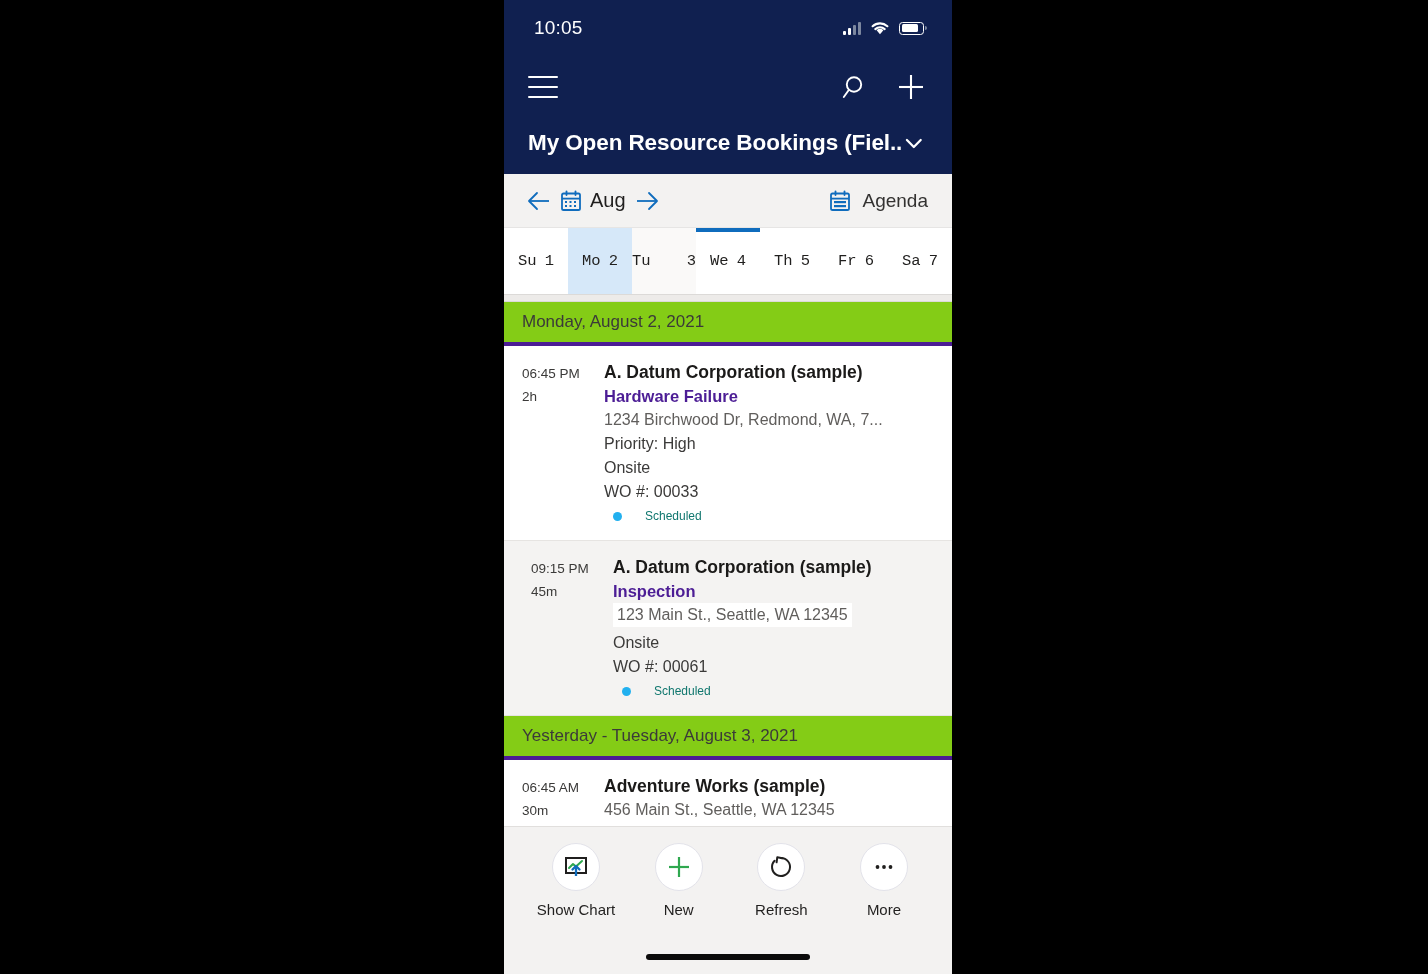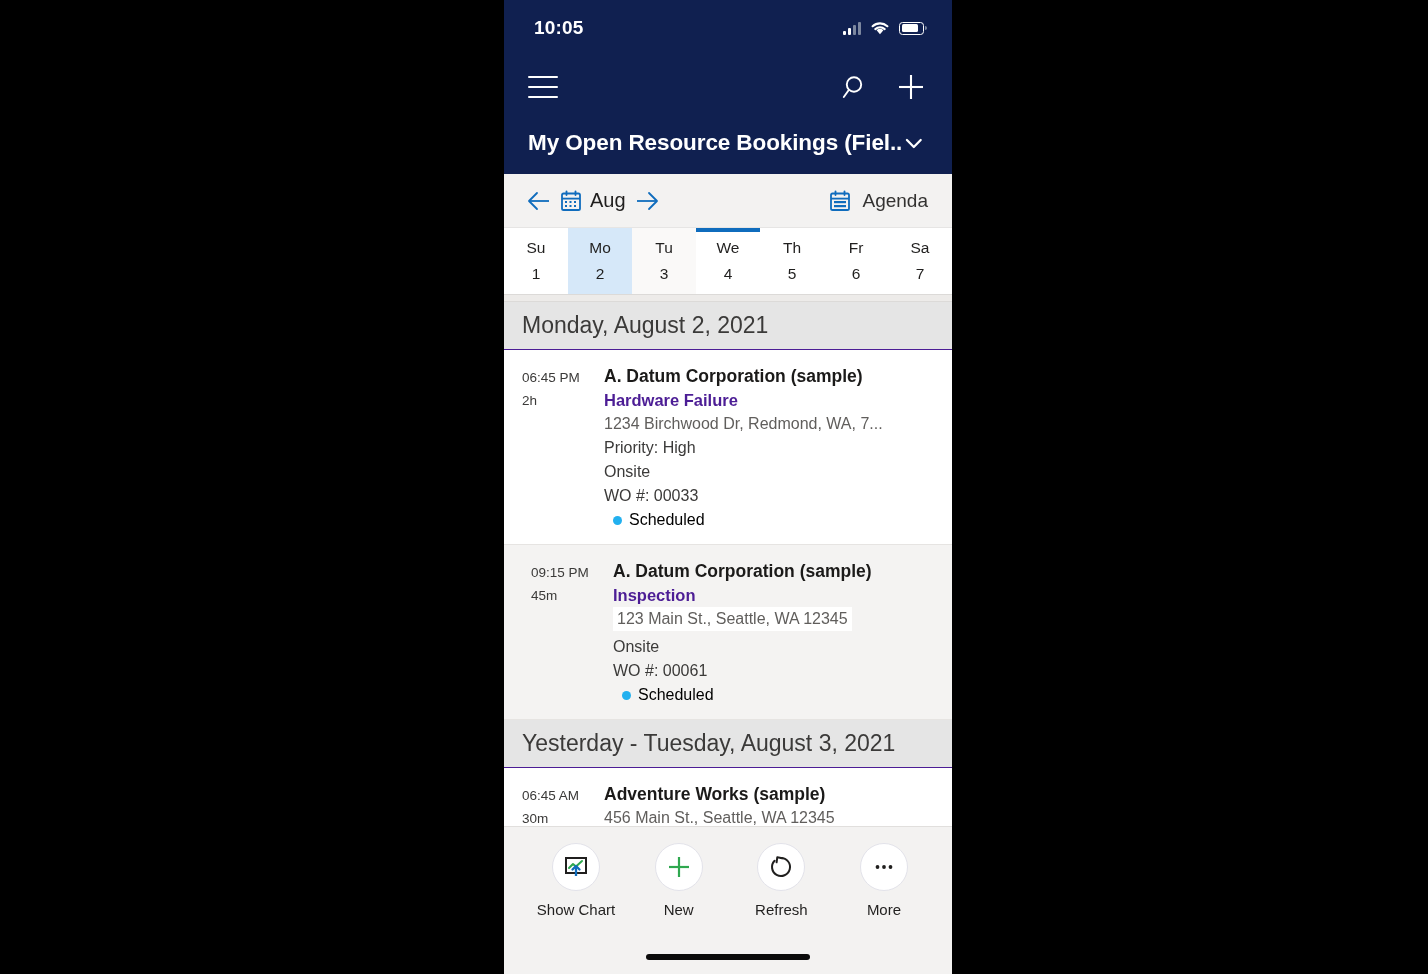--- a/index.html
+++ b/index.html
@@ -23,21 +23,21 @@
   .statusbar {
     height: 56px;
     background: #102050;
     color: #ffffff;
     display: flex;
     align-items: center;
     justify-content: space-between;
     padding: 0 28px 0 30px;
     flex: 0 0 auto;
   }
-  .statusbar .clock { font-size: 19px; font-weight: bold; letter-spacing: .2px; }
+  .statusbar .clock { font-size: 19px; font-weight: normal; letter-spacing: .2px; }
   .status-icons { display: flex; align-items: center; gap: 9px; }
   .sig { display: flex; align-items: flex-end; gap: 2px; height: 13px; }
   .sig i { display: block; width: 3px; background: #fff; border-radius: 1px; }
   .sig i:nth-child(1) { height: 4px; }
   .sig i:nth-child(2) { height: 7px; }
   .sig i:nth-child(3) { height: 10px; background: #7c879f; }
   .sig i:nth-child(4) { height: 13px; background: #7c879f; }
   .batt {
     width: 25px; height: 13px; border: 1.6px solid #fff; border-radius: 3.5px;
     position: relative; padding: 1.5px;
@@ -99,45 +99,46 @@
   .daystrip {
     display: flex;
     flex: 0 0 auto;
     height: 66px;
     background: #ffffff;
   }
   .day {
     flex: 1 1 0;
     position: relative;
     display: flex;
-    flex-direction: column;
+    flex-direction: row;
     align-items: center;
     justify-content: center;
     gap: 8px;
     font-size: 15.5px;
     color: #201f1e;
     cursor: pointer;
-  }
-  .day.tint { background: #faf9f8; }
+    font-family: Liberation Mono, monospace;
+  }
+  .day.tint { background: #faf9f8; justify-content: space-between; }
   .day.selected { background: #d6e8f9; }
   .day.today:before {
     content: ""; position: absolute; top: 0; left: 0; right: 0;
     height: 4px; background: #0f6cbd;
   }
   .day .dnum { font-size: 15.5px; }
   .strip-sep { height: 8px; background: #edebe9; border-top: 1px solid #dcdad8; border-bottom: 1px solid #dcdad8; flex: 0 0 auto; }
 
   
   .list { flex: 1 1 auto; overflow: hidden; background: #fff; }
   .date-header {
-    background: #e5e5e5;
+    background: #84cc16;
     padding: 10px 0 10px 18px;
-    font-size: 23px;
+    font-size: 17px;
     color: #3b3a39;
-    border-bottom: 1px solid #4c1d95;
+    border-bottom: 4px solid #4c1d95;
   }
   .card {
     display: flex;
     padding: 14px 14px 12px 18px;
     border-bottom: 1px solid #e6e4e2;
     background: #ffffff;
     cursor: pointer;
   }
   .card.alt { background: #f4f3f2; padding-left: 27px; }
   .card-time {
@@ -150,21 +151,21 @@
   }
   .card-body { flex: 1 1 auto; min-width: 0; }
   .c-account { font-size: 17.5px; font-weight: bold; color: #1b1a19; line-height: 24px; }
   .c-type { font-size: 16.5px; font-weight: bold; color: #4c1d95; line-height: 24px; }
   .c-addr {
     font-size: 16px; color: #605e5c; line-height: 24px;
     white-space: nowrap; overflow: hidden; text-overflow: ellipsis;
   }
   .c-addr.hl { background: #ffffff; display: inline-block; padding: 0 4px; max-width: 100%; }
   .c-line { font-size: 16px; color: #3b3a39; line-height: 24px; }
-  .c-status { font-size: 16px; color: #000000; line-height: 24px; display: flex; align-items: center; gap: 7px; padding-left: 9px; }
+  .c-status { font-size: 12px; color: #0f766e; line-height: 24px; display: flex; align-items: center; gap: 23px; padding-left: 9px; }
   .dot { width: 9px; height: 9px; border-radius: 50%; background: #22b0ef; flex: 0 0 auto; }
 
   
   .cmdbar {
     flex: 0 0 auto;
     background: #f3f2f1;
     border-top: 1px solid #e1dfdd;
     padding: 16px 18px 0 22px;
     display: flex;
     justify-content: space-between;

